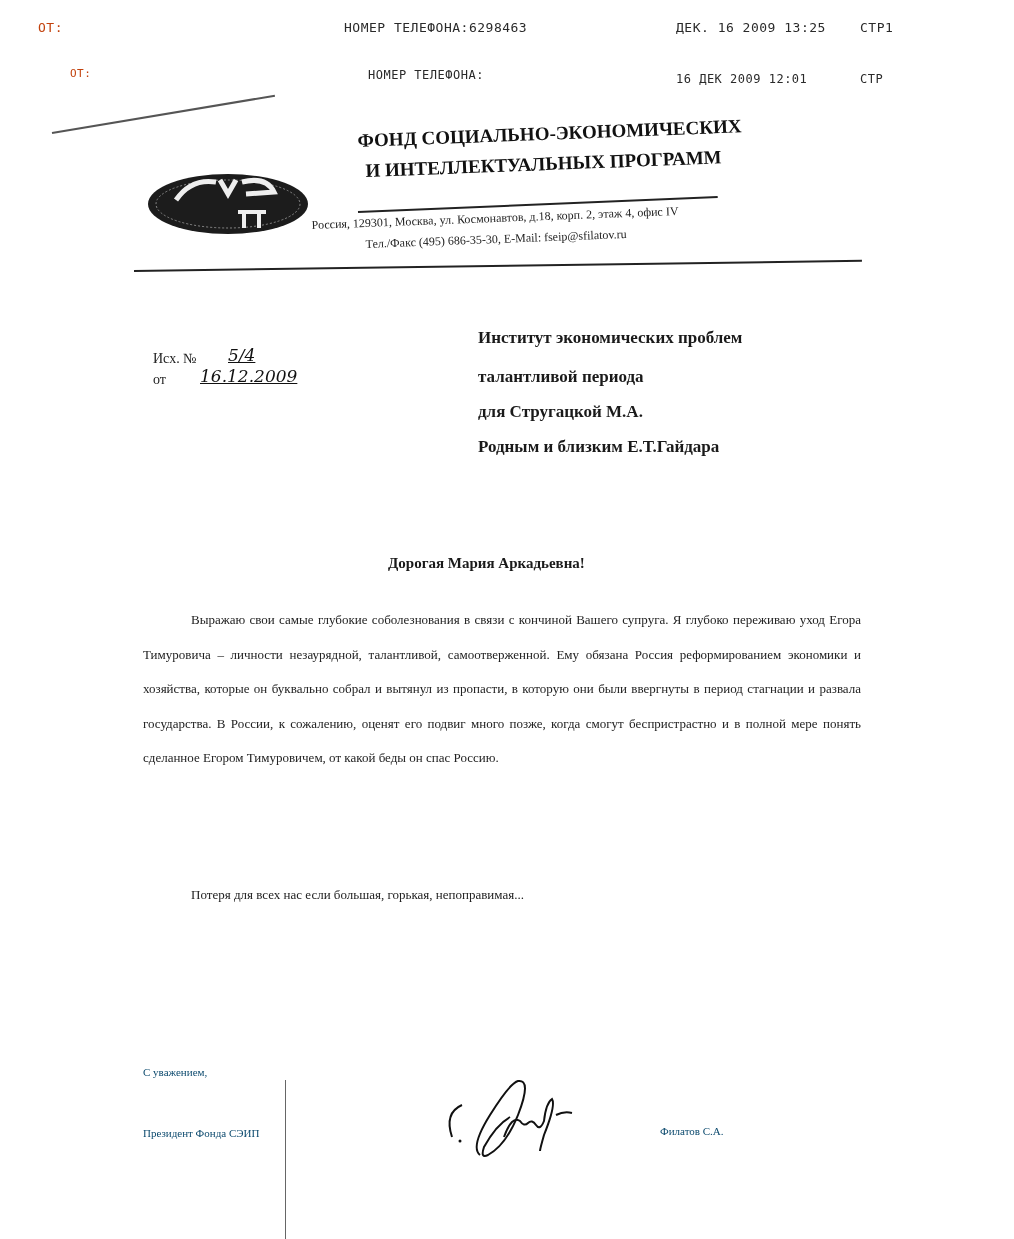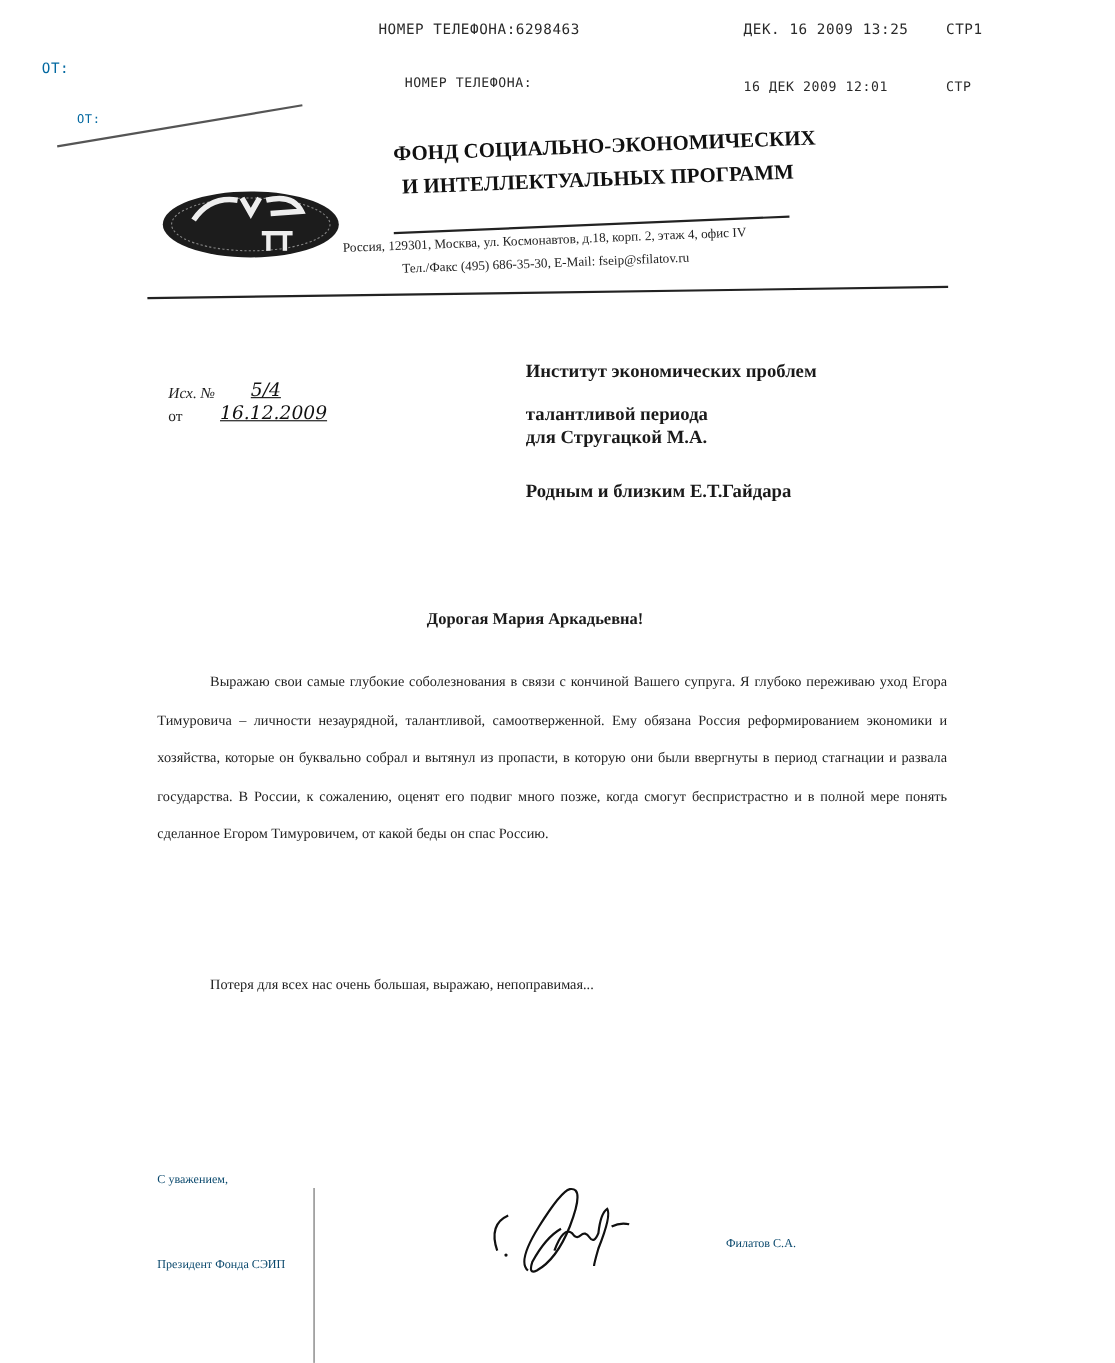--- a/index.html
+++ b/index.html
@@ -1,25 +1,25 @@
 <!DOCTYPE html>
 <html><head>
 <meta charset="utf-8">
 <style>
   html, body { margin:0; padding:0; background:#ffffff; }
   body { width:1014px; height:1239px; position:relative; overflow:hidden;
          font-family:"Liberation Serif", serif; color:#1a1a1a; }
   .fax { position:absolute; font-family:"DejaVu Sans Mono", monospace; font-size:13px; color:#2a2a2a; letter-spacing:0.5px; white-space:nowrap; }
-  .faint { color:#0369a1;margin-top:35px; }
+  .faint { color:#c2410c; }
   .abs { position:absolute; white-space:nowrap; }
   .rule { position:absolute; height:2px; background:#222; transform-origin:left center; }
   .org-title { font-family:"Liberation Serif", serif; font-weight:bold; font-size:19px; color:#111; transform:rotate(-2.2deg); transform-origin:left bottom; }
   .org-addr { font-size:12px; color:#222; transform:rotate(-2.2deg); transform-origin:left bottom; }
   .recipient { font-weight:bold; font-size:17px; color:#1a1a1a; }
-  .meta { font-size:14px; color:#222; font-style:italic; }
+  .meta { font-size:14px; color:#222; }
   .handwritten { font-family:"DejaVu Serif", serif; font-style:italic; font-size:17px; color:#111; text-decoration:underline; }
   .greeting { font-weight:bold; font-size:15px;margin-top:12px; }
   .para { position:absolute; left:143px; width:718px; font-size:13px; line-height:34.5px; color:#222; text-align:justify; }
   .para p { margin:0; }
   .indent { text-indent:48px; }
   .sig { font-size:11px; color:#0c4a6e; }
 </style>
 </head>
 <body>
 
@@ -56,35 +56,35 @@
 
 <div>
   <span class="abs meta" style="left:153px;top:351px;">Исх. №</span>
   <span class="abs handwritten" style="left:228px;top:345px;">5/4</span>
   <span class="abs meta" style="left:153px;top:372px;font-style:normal;text-align:center;">от</span>
   <span class="abs handwritten" style="left:200px;top:366px;">16.12.2009</span>
 </div>
 
 <div class="abs recipient" style="left:478px;top:328px;text-align:center;">Институт экономических проблем</div>
 <div class="abs recipient" style="left:478px;top:367px;">талантливой периода</div>
-<div class="abs recipient" style="left:478px;top:388px;font-family:Liberation Serif, serif;">для Стругацкой М.А.</div>
+<div class="abs recipient" style="left:478px;top:402px;font-family:Liberation Serif, serif;">для Стругацкой М.А.</div>
 <div class="abs recipient" style="left:478px;top:437px;">Родным и близким Е.Т.Гайдара</div>
 
 <div class="abs greeting" style="left:388px;top:543px;">Дорогая Мария Аркадьевна!</div>
 
 <div class="para" style="top:603px;">
   <p class="indent">Выражаю свои самые глубокие соболезнования в связи с кончиной Вашего супруга. Я глубоко переживаю уход Егора Тимуровича – личности незаурядной, талантливой, самоотверженной. Ему обязана Россия реформированием экономики и хозяйства, которые он буквально собрал и вытянул из пропасти, в которую они были ввергнуты в период стагнации и развала государства.  В России, к сожалению,  оценят его подвиг много позже, когда смогут беспристрастно и в полной мере понять сделанное Егором Тимуровичем, от какой беды он спас Россию.</p>
 </div>
 <div class="para" style="top:879px;line-height:31px;">
-  <p class="indent" style="margin-bottom:5px;">Потеря для всех нас очень большая, выражаю,  непоправимая...</p>
+  <p class="indent" style="margin-bottom:5px;">Потеря для всех нас если большая, горькая,  непоправимая...</p>
 </div>
 
 <div class="abs sig" style="left:143px;top:1066px;">С уважением,</div>
 <div class="abs" style="left:285px;top:1080px;width:1px;height:159px;background:#666;"></div>
-<div class="abs sig" style="left:143px;top:1127px;margin-top:17px;">Президент Фонда СЭИП</div>
+<div class="abs sig" style="left:143px;top:1127px;">Президент Фонда СЭИП</div>
 <svg class="abs" style="left:440px;top:1075px;" width="150" height="85" viewBox="0 0 150 85">
   <path d="M22 30 Q4 38 12 62" stroke="#111" stroke-width="2" fill="none"></path>
   <circle cx="20" cy="66" r="1.5" fill="#111"></circle>
   <path d="M40 80 Q30 72 50 40 Q70 8 78 6 Q92 4 78 40 Q66 70 48 80 Q40 84 44 72 Q56 50 70 42" stroke="#111" stroke-width="2" fill="none"></path>
   <path d="M64 62 Q72 40 80 46 Q84 52 88 48 Q92 44 96 50 Q100 56 104 46 Q106 28 112 24 Q116 30 104 60 Q100 74 100 76" stroke="#111" stroke-width="2" fill="none"></path>
   <path d="M116 40 Q124 36 132 38" stroke="#111" stroke-width="2" fill="none"></path>
 </svg>
 <div class="abs sig" style="left:660px;top:1125px;">Филатов С.А.</div>
 
 </body></html>

